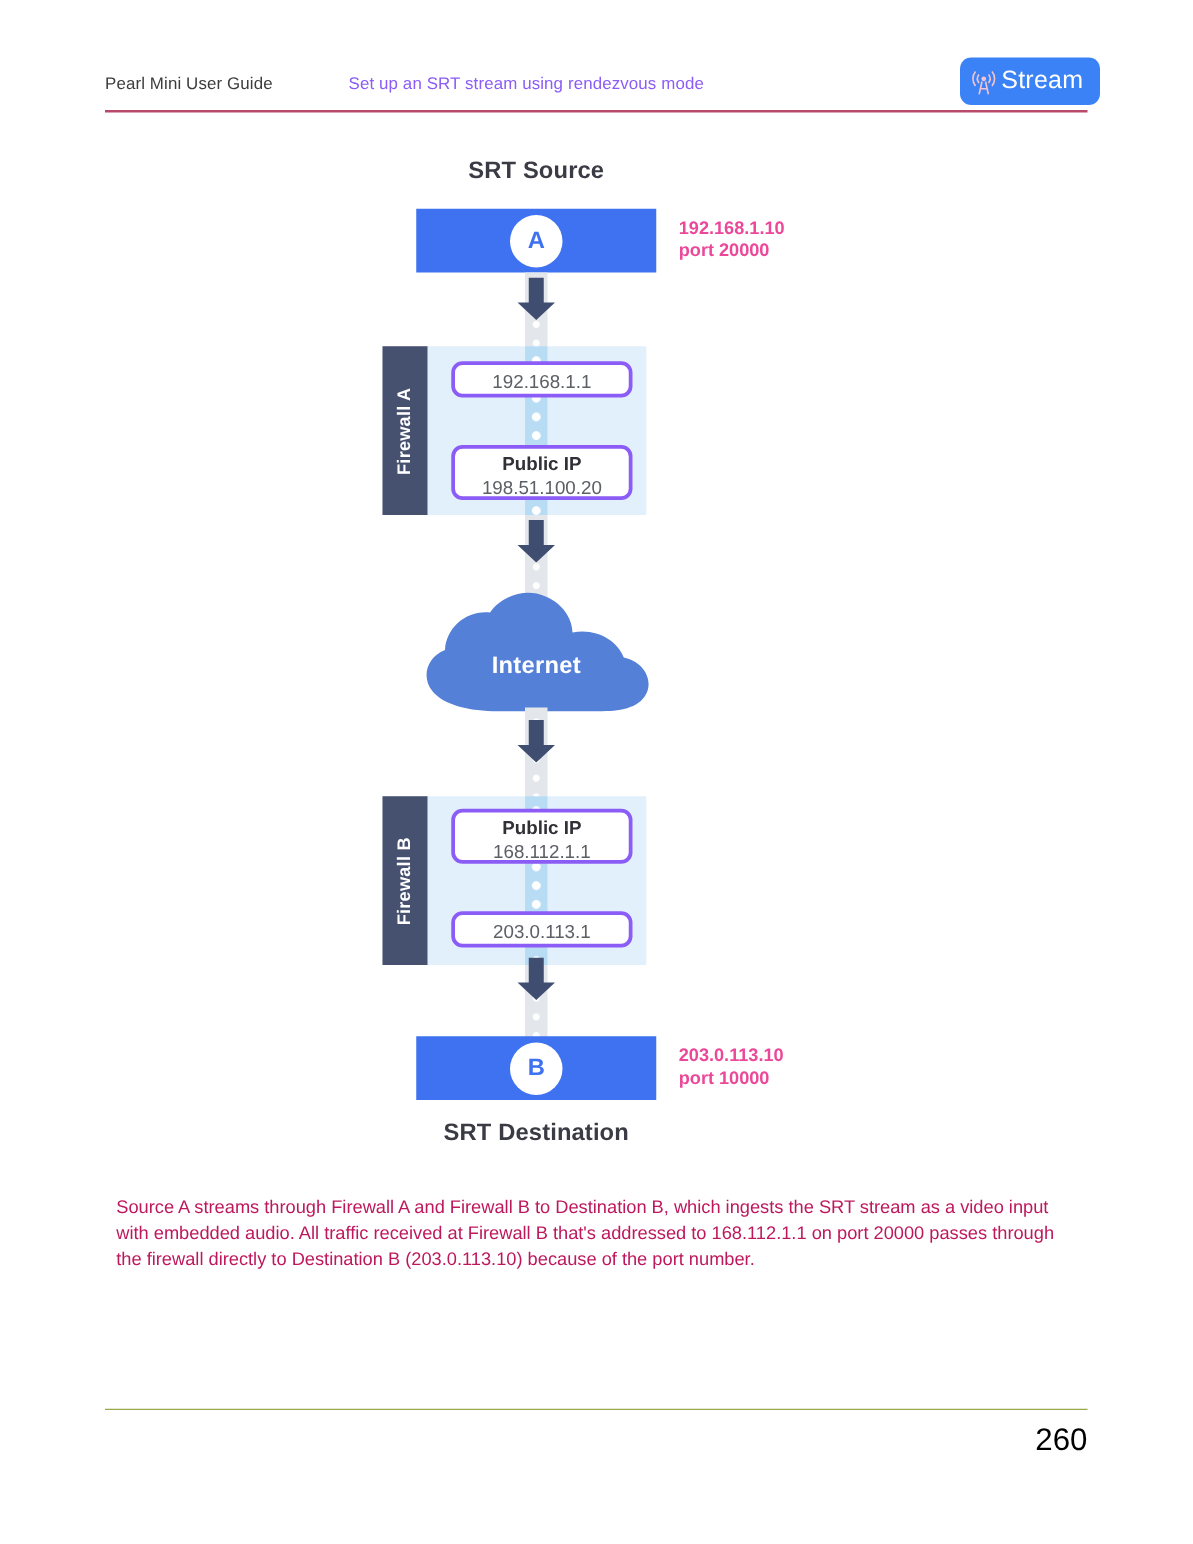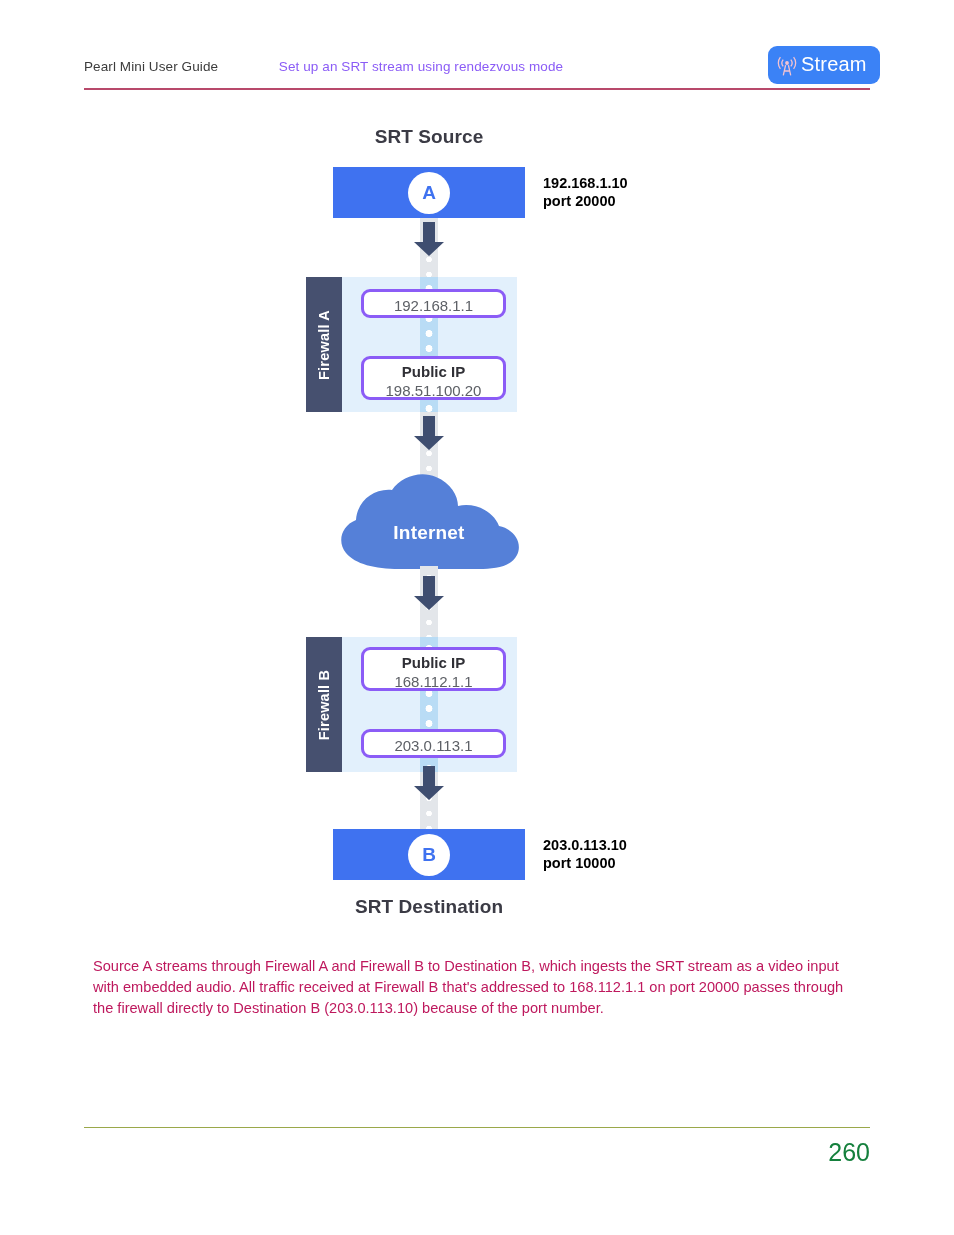--- a/index.html
+++ b/index.html
@@ -123,21 +123,21 @@
     font-size: 19px;
     font-weight: bold;
     color: #3f72f0;
   }
 
   .node-meta {
     position: absolute;
     left: 543px;
     font-size: 14.5px;
     line-height: 18px;
-    color: #000000;
+    color: #ec4899;
     white-space: pre-line;
     font-weight: 600;
   }
   #meta-a { top: 174px; }
   #meta-b { top: 836px; }
 
   
   .track {
     position: absolute;
     left: 420px;
@@ -257,21 +257,21 @@
     top: 1127px;
     width: 786px;
     height: 0;
     border-top: 1px solid #9aa84a;
   }
   .page-number {
     position: absolute;
     right: 84px;
     top: 1138px;
     font-size: 25px;
-    color: #15803d;
+    color: #000000;
   }
 </style>
 </head>
 <body>
 
 <div class="page-header">
   <div class="header-left">Pearl Mini User Guide</div>
   <div class="header-center">Set up an SRT stream using rendezvous mode</div>
 
   <div class="stream-badge">

